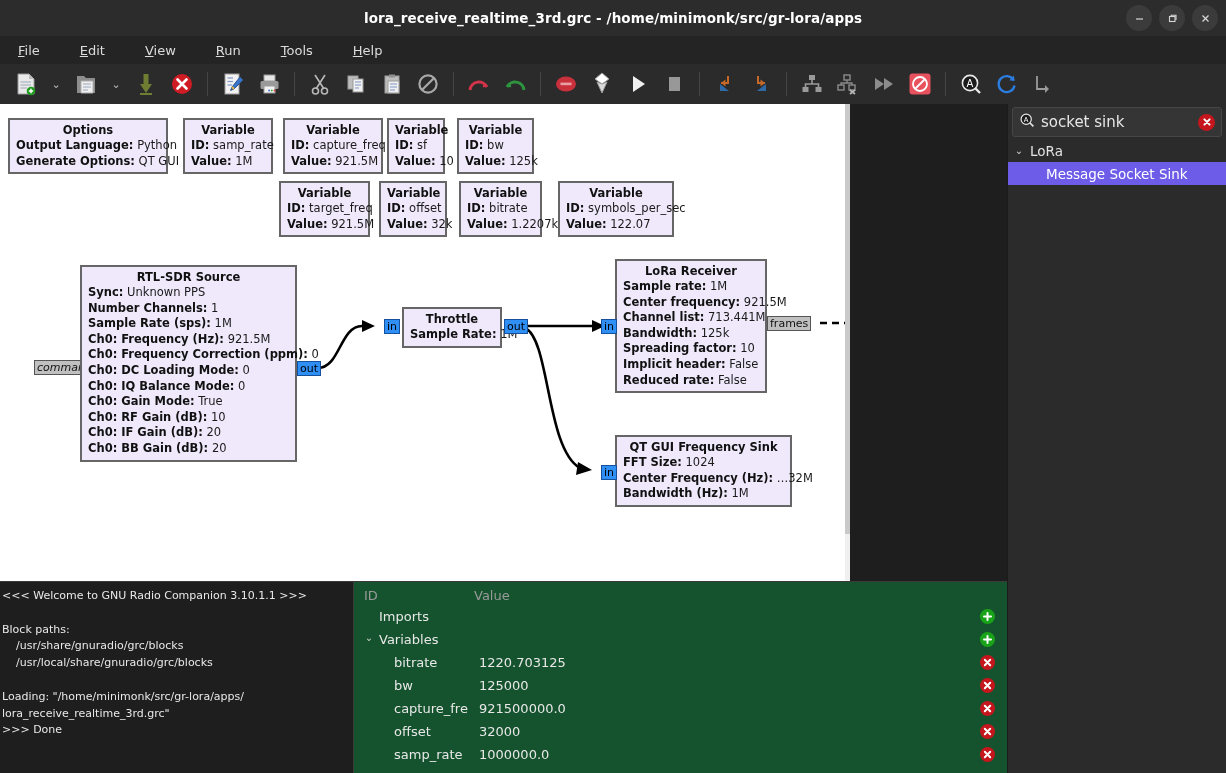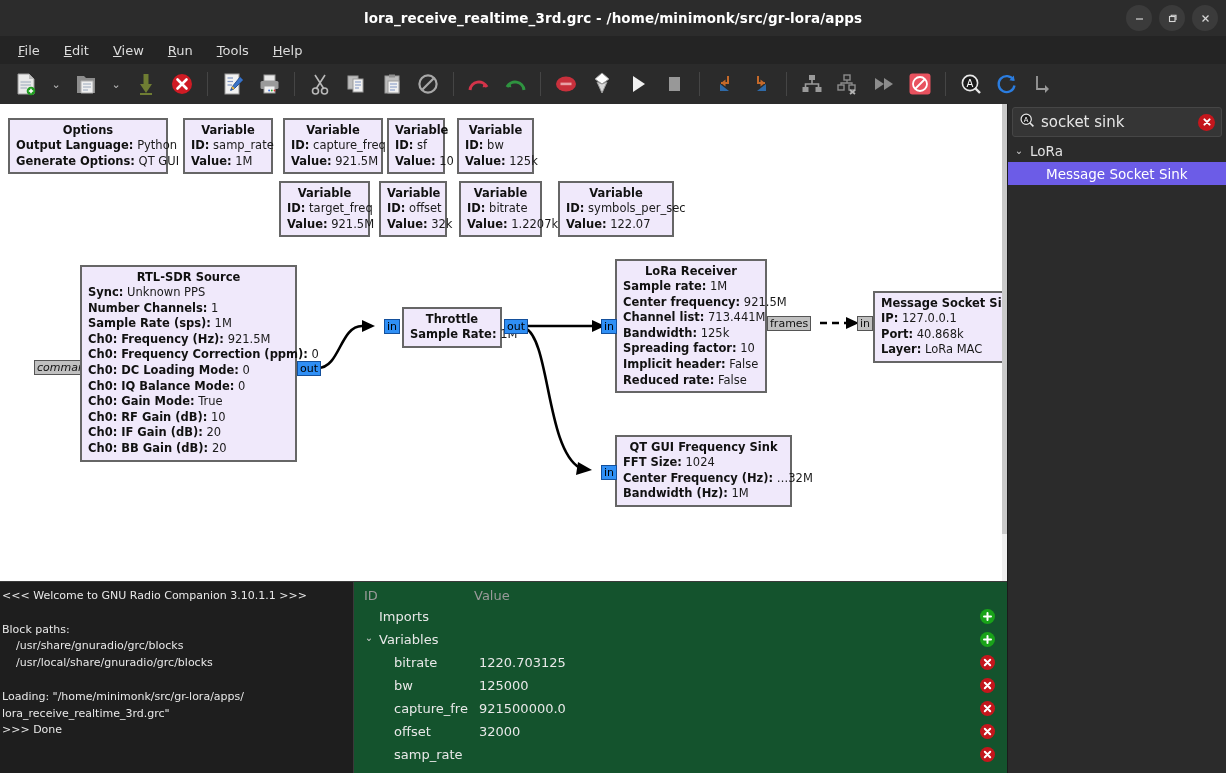--- a/index.html
+++ b/index.html
@@ -27,41 +27,41 @@
     background: #3b3b3b; color: #d6d6d6;
     display: flex; align-items: center; justify-content: center;
     font-size: 11px; line-height: 1;
   }
   .winbtn svg { display:block; }
 
   
   .menubar {
     position: absolute; left: 0; top: 36px; width: 1226px; height: 28px;
     background: #242424; display: flex; align-items: center;
-    padding-left: 8px; gap: 4px;
+    padding-left: 8px; gap: 20px;
   }
   .menuitem {
     color: #dcdcdc; font-size: 13px; padding: 3px 10px; border-radius: 3px;
   }
   .menuitem u { text-decoration: underline; }
 
   
   .toolbar {
     position: absolute; left: 0; top: 64px; width: 1226px; height: 40px;
     background: #2b2b2b; display: flex; align-items: center;
     padding-left: 8px; gap: 0px;
   }
   .tb { width: 36px; height: 34px; display: flex; align-items: center; justify-content: center; }
   .tb.small { width: 24px; }
   .tbsep { width: 1px; height: 24px; background: #454545; margin: 0 7px; }
   .chev { color: #b9b9b9; font-size: 11px; }
 
   
   .canvas {
-    position: absolute; left: 0; top: 104px; width: 1007px; height: 477px;
+    position: absolute; left: 0; top: 104px; width: 850px; height: 477px;
     background: #ffffff; overflow: hidden;
   }
   .vscroll-canvas {
     position: absolute; right: 0; top: 0; width: 5px; height: 477px; background: #f0f0f0;
   }
   .vscroll-canvas i { display:block; width:5px; height:430px; background:#c9c9c9; }
 
   
   .blk {
     position: absolute; background: #f0e9fb; border: 2px solid #666666;
@@ -614,20 +614,21 @@
       <div class="c2">32000</div>
       <span class="act del">
         <svg width="9" height="9" viewBox="0 0 9 9">
             <path d="M1.8 1.8 L7.2 7.2 M7.2 1.8 L1.8 7.2" stroke="#fff" stroke-width="2" stroke-linecap="round"></path>
           </svg>
       </span>
     </div>
 
     <div class="vt-row">
       <div class="c1 indent2">samp_rate</div>
+      <div class="c2">1000000.0</div>
       <span class="act del">
         <svg width="9" height="9" viewBox="0 0 9 9">
             <path d="M1.8 1.8 L7.2 7.2 M7.2 1.8 L1.8 7.2" stroke="#fff" stroke-width="2" stroke-linecap="round"></path>
           </svg>
       </span>
     </div>
   </div>
 
 </div>
 

